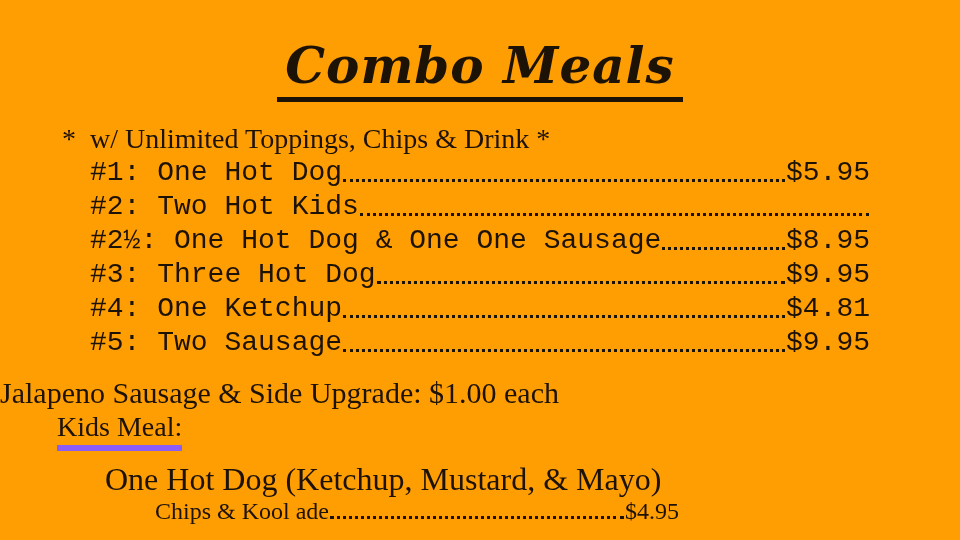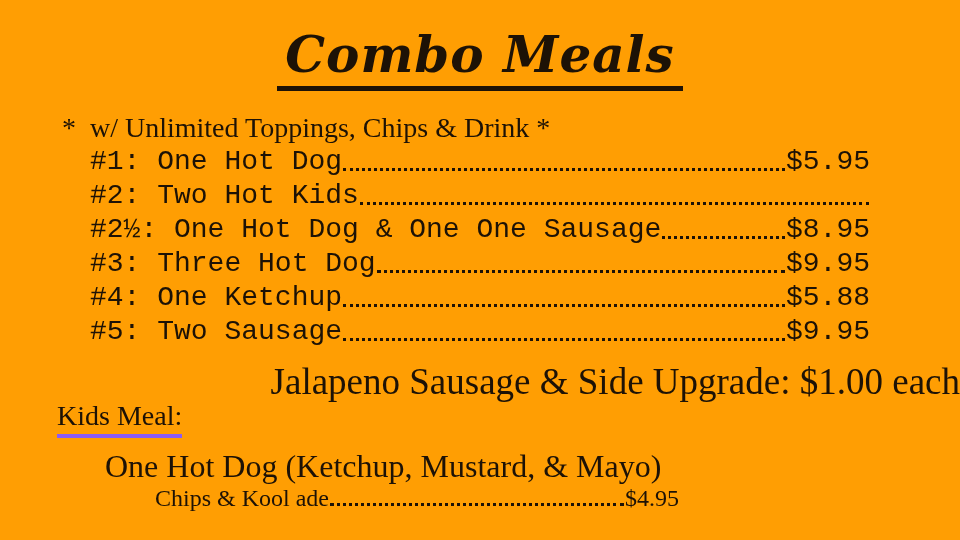--- a/index.html
+++ b/index.html
@@ -7,21 +7,21 @@
   body {
     background: #FF9E03;
     color: #1D1206;
     font-family: "Liberation Serif", serif;
     overflow: hidden;
   }
   .page {
     position: relative;
     width: 960px;
     height: 540px;
-    padding-top: 26px;
+    padding-top: 37px;
   }
   .title-wrap { text-align: center; }
   .title {
     display: inline-block;
     font-family: "DejaVu Serif", serif;
     font-style: italic;
     font-weight: bold;
     font-size: 50px;
     line-height: 1.15;
     letter-spacing: 1px;
@@ -46,32 +46,32 @@
   .item-name, .item-price { white-space: nowrap; }
   .leader {
     flex: 1;
     border-bottom: 3px dotted #1D1206;
     margin: 0 1px 8px 1px;
     align-self: flex-end;
     min-width: 20px;
   }
   .upgrade-line {
     margin-top: 16px;
-    text-align: right;
-    font-size: 37px;
+    text-align: left;
+    font-size: 30px;
     line-height: 34px;
   }
   .kids-heading-line {
     margin-left: 57px;
     font-size: 28px;
     line-height: 34px;
   }
   .kids-heading {
     display: inline-block;
-    border-bottom: 4px solid #8b5cf6;
+    border-bottom: 6px solid #8b5cf6;
     padding-bottom: 1px;
     text-align: center;
   }
   .kids-desc {
     margin: 12px 0 0 105px;
     font-size: 32px;
     line-height: 32px;
   }
   .kids-row {
     display: flex;
@@ -116,21 +116,21 @@
 
     <div class="item-row">
       <span class="item-name">#3: Three Hot Dog</span>
       <span class="leader"></span>
       <span class="item-price">$9.95</span>
     </div>
 
     <div class="item-row">
       <span class="item-name">#4: One Ketchup</span>
       <span class="leader"></span>
-      <span class="item-price">$5.88</span>
+      <span class="item-price">$4.81</span>
     </div>
 
     <div class="item-row">
       <span class="item-name">#5: Two Sausage</span>
       <span class="leader"></span>
       <span class="item-price">$9.95</span>
     </div>
 
   </div>
 

